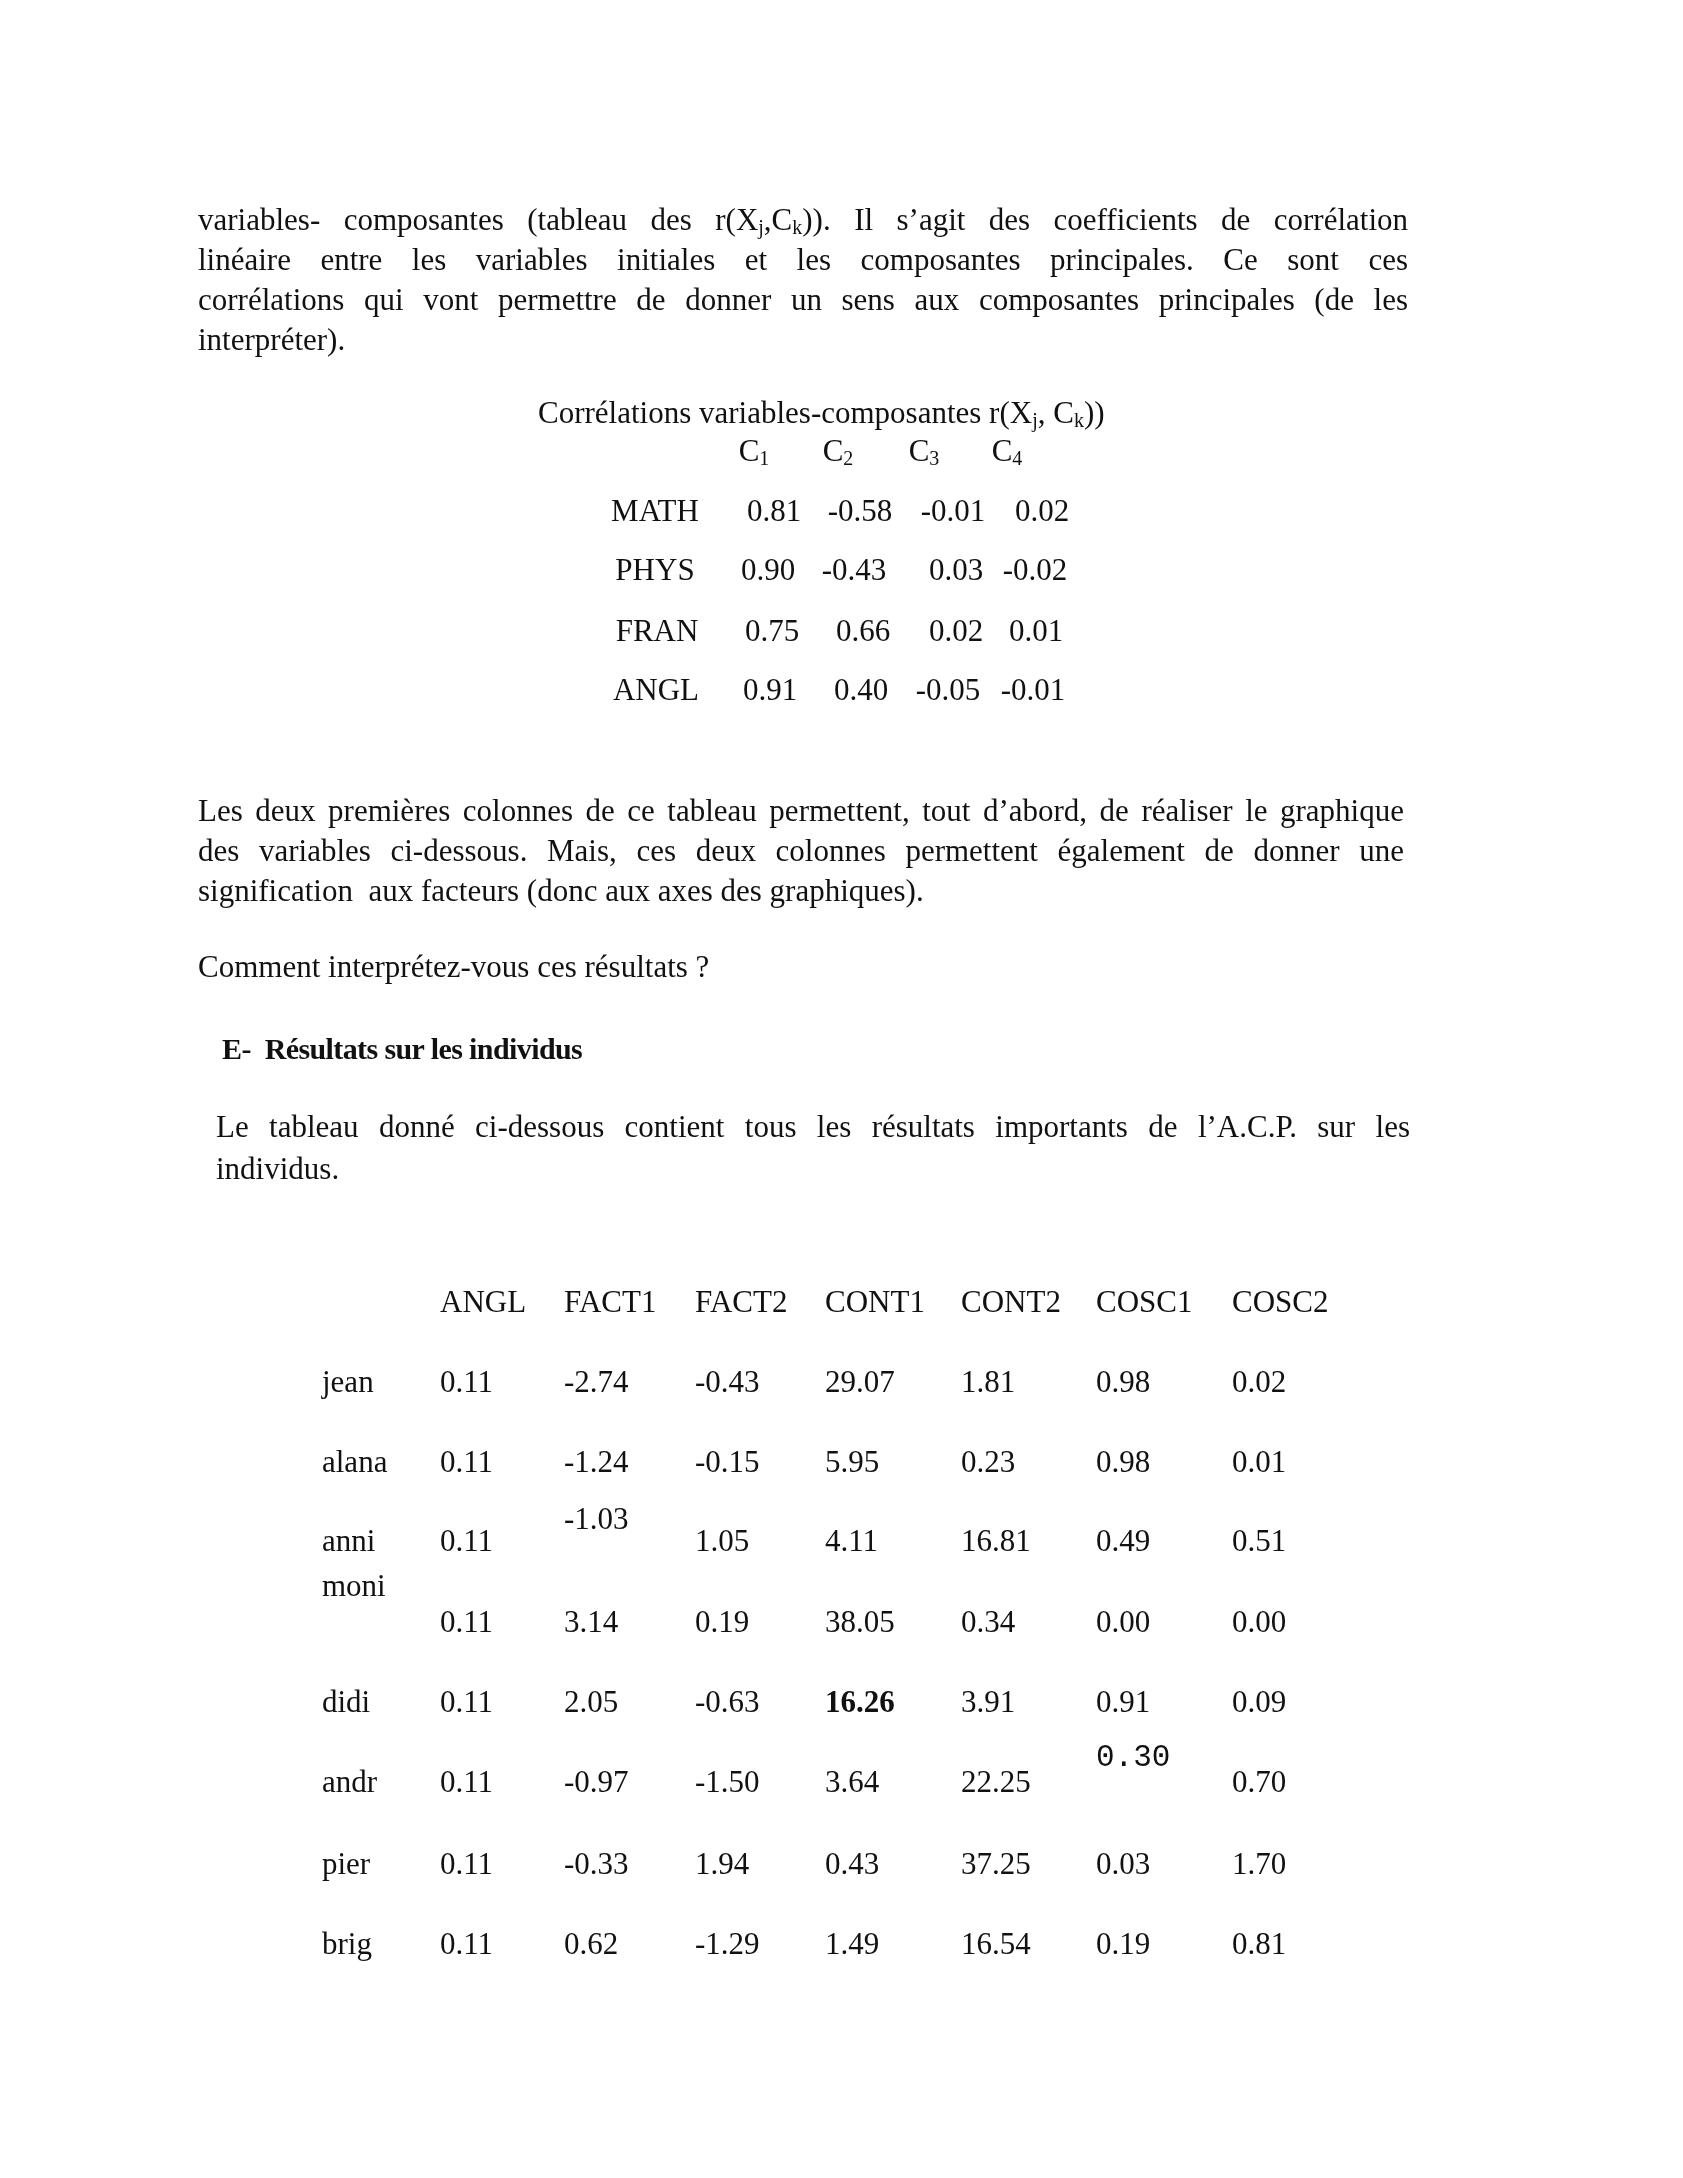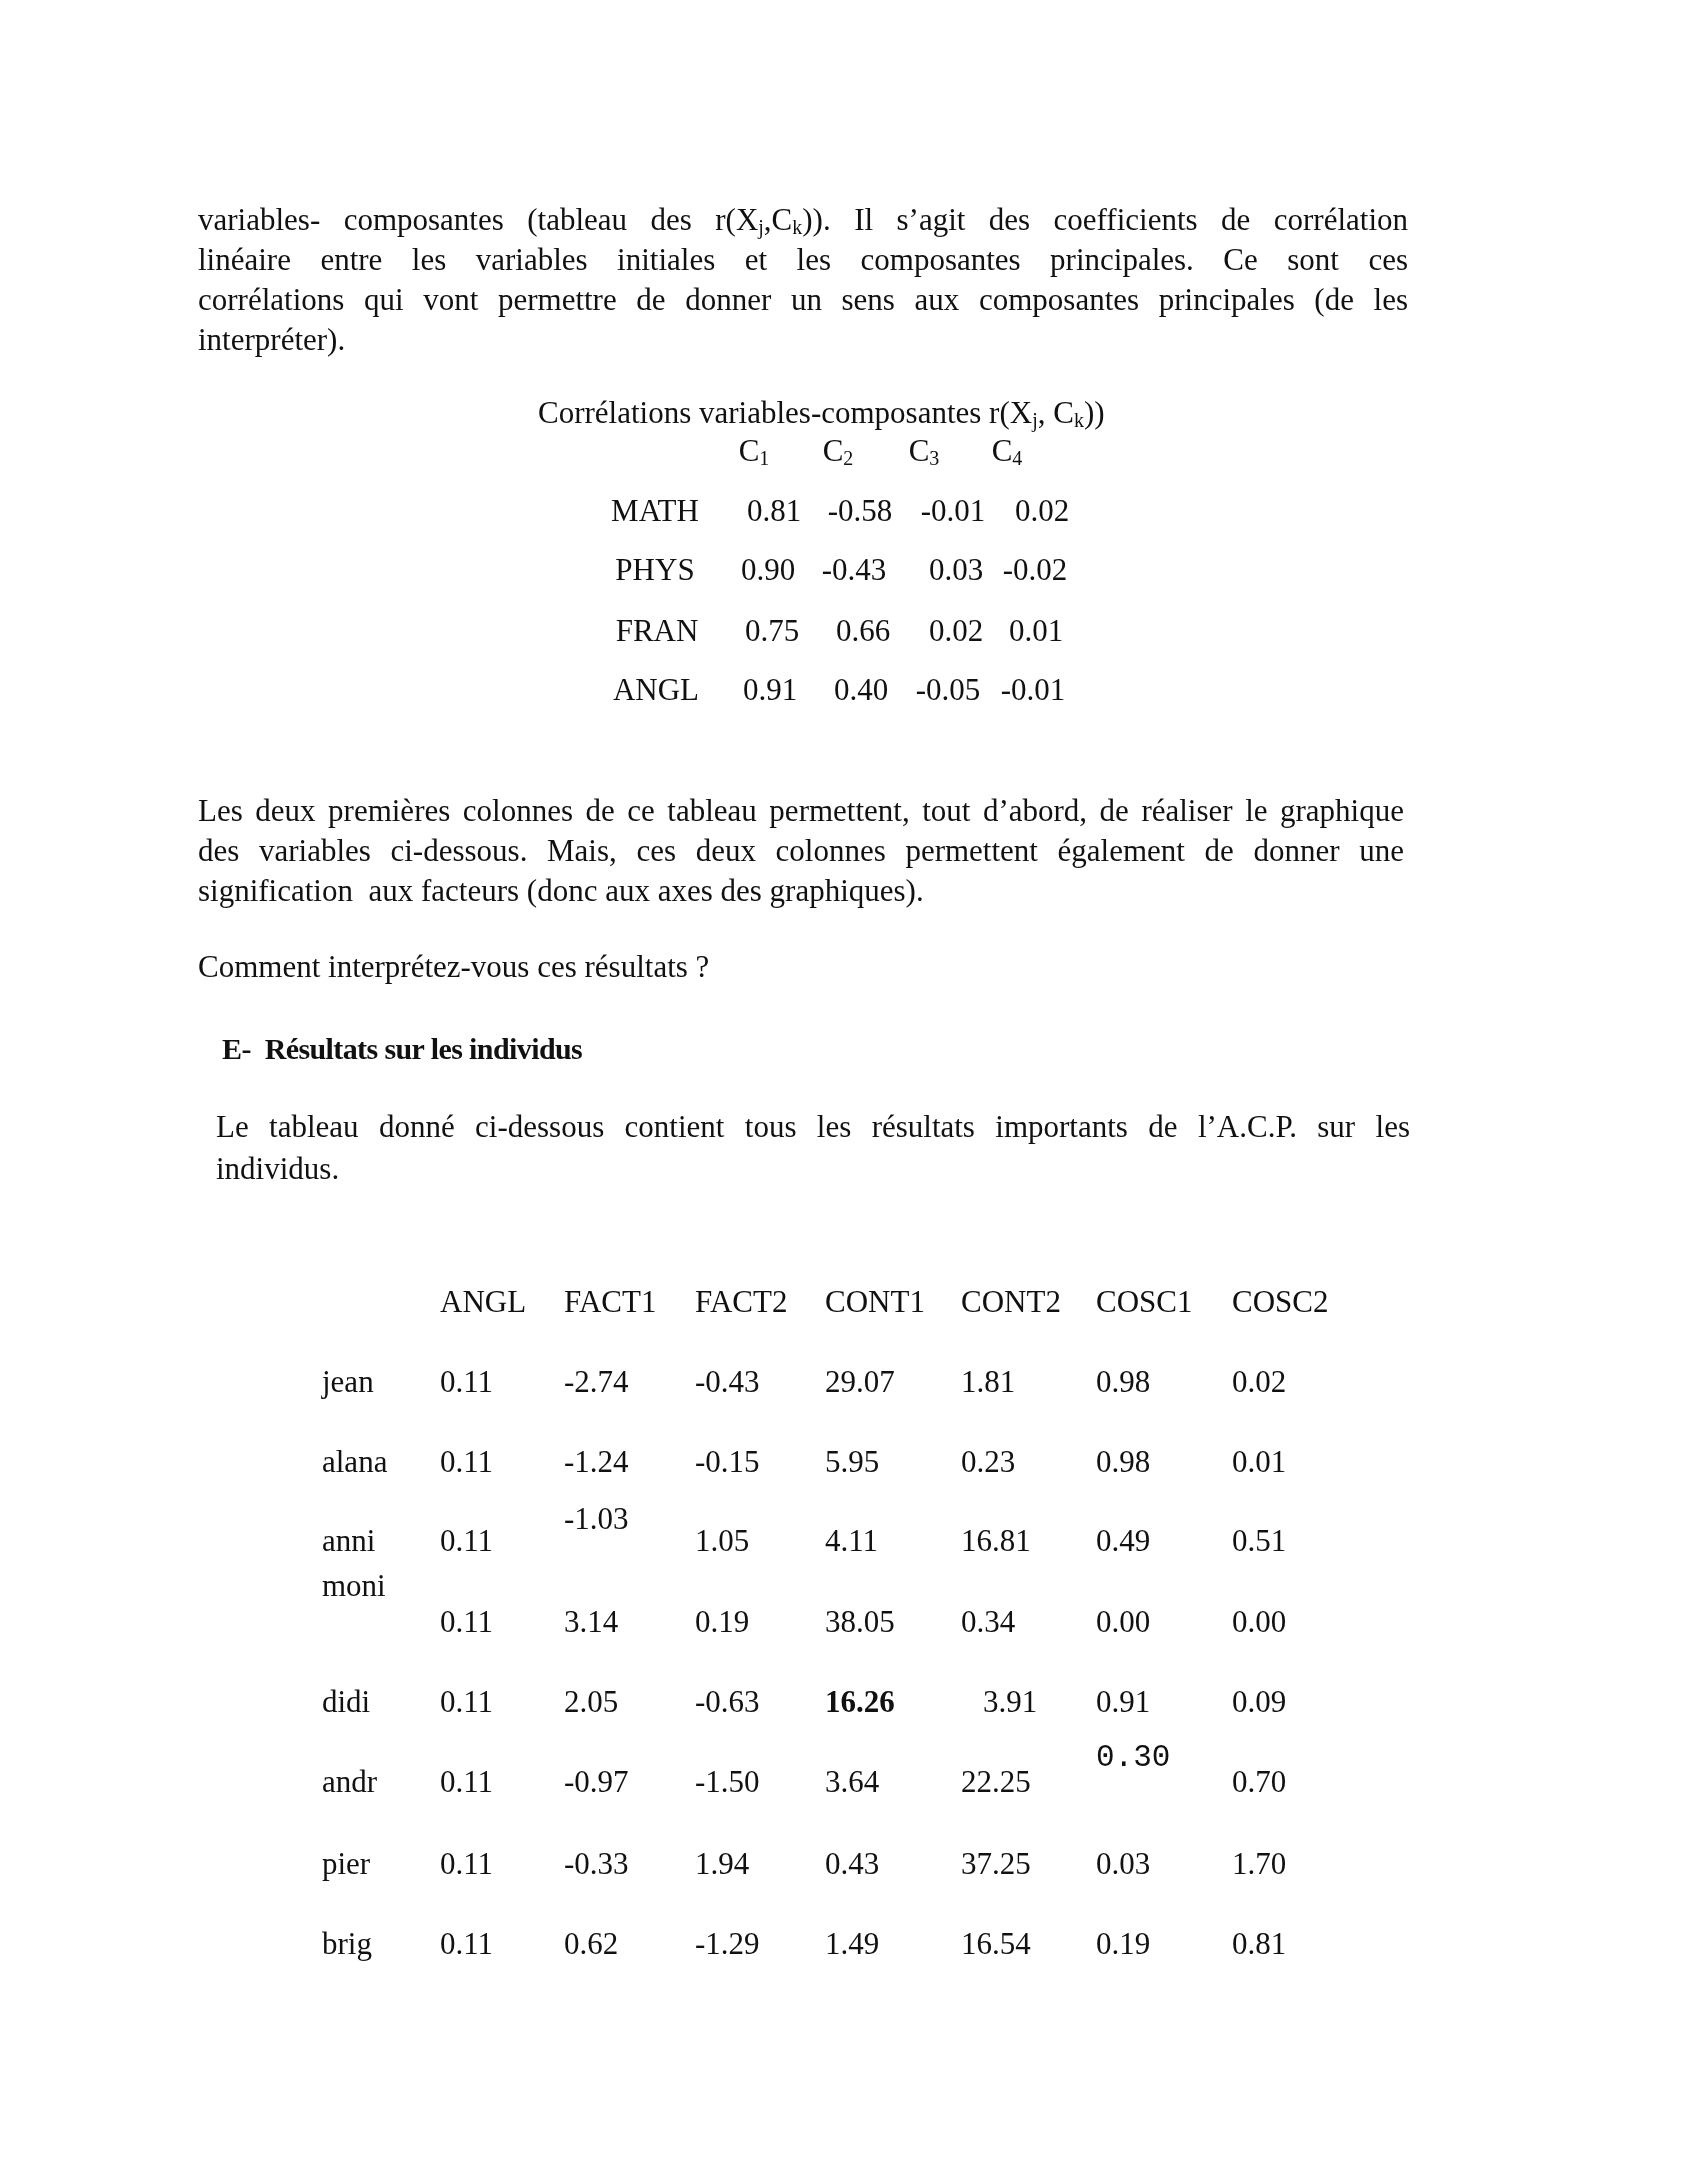--- a/index.html
+++ b/index.html
@@ -137,21 +137,21 @@
     <div class="cell" style="left:1096px; top:1622px;">0.00</div>
     <div class="cell" style="left:1232px; top:1622px;">0.00</div>
   </div>
 
   <div>
     <div class="cell" style="left:322px; top:1702px;">didi</div>
     <div class="cell" style="left:440px; top:1702px;">0.11</div>
     <div class="cell" style="left:564px; top:1702px;">2.05</div>
     <div class="cell" style="left:695px; top:1702px;">-0.63</div>
     <div class="cell" style="left:825px; top:1702px;font-weight:bold;">16.26</div>
-    <div class="cell" style="left:983px; top:1702px;text-align:right;">3.91</div>
+    <div class="cell" style="left:961px; top:1702px;text-align:right;">3.91</div>
     <div class="cell" style="left:1096px; top:1702px;">0.91</div>
     <div class="cell" style="left:1232px; top:1702px;">0.09</div>
   </div>
 
   <div>
     <div class="cell" style="left:322px; top:1782px;">andr</div>
     <div class="cell" style="left:440px; top:1782px;">0.11</div>
     <div class="cell" style="left:564px; top:1782px;">-0.97</div>
     <div class="cell" style="left:695px; top:1782px;">-1.50</div>
     <div class="cell" style="left:825px; top:1782px;">3.64</div>

